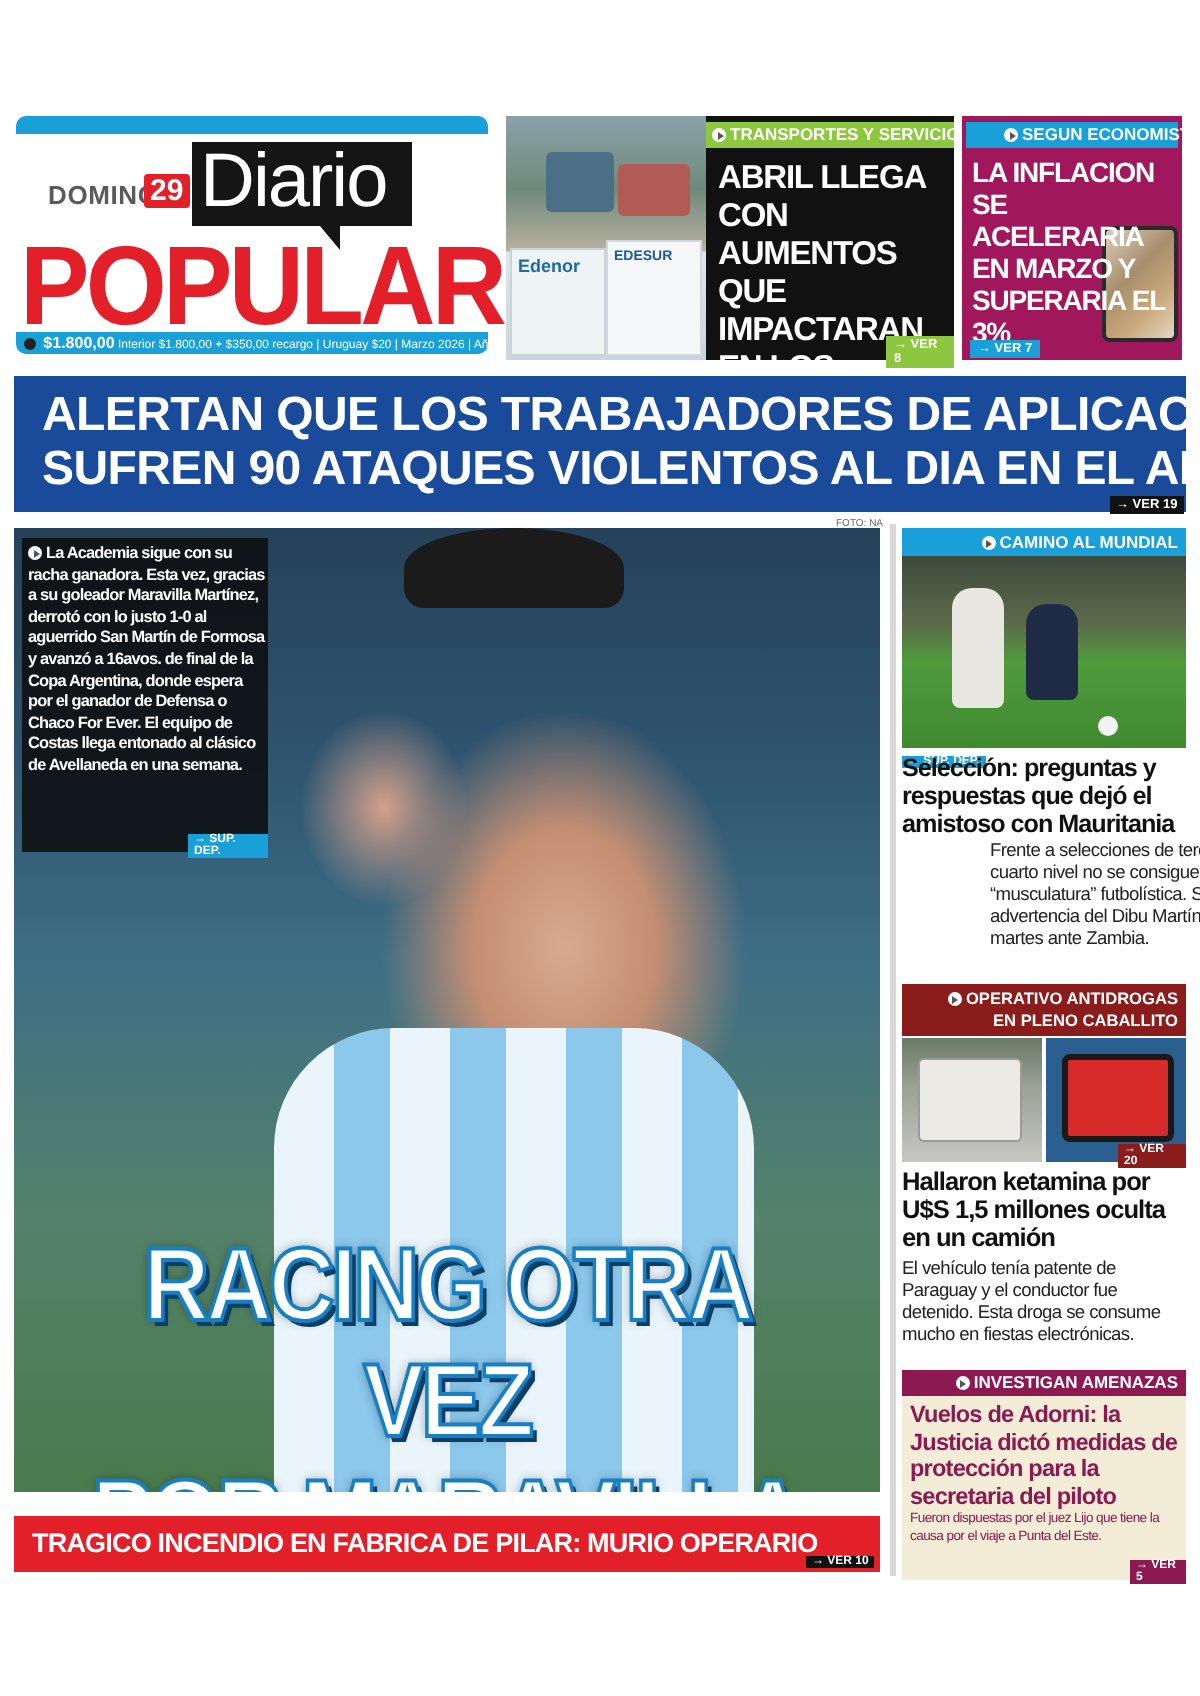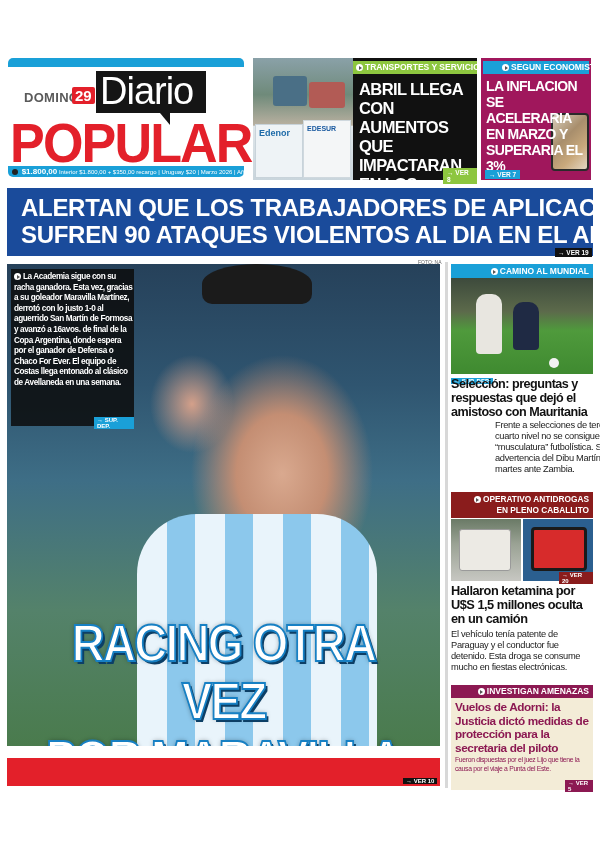--- a/index.html
+++ b/index.html
@@ -162,20 +162,21 @@
     </div>
     <span id="caption-ver" class="abs">→ SUP. DEP.</span>
   </div>
   <div id="main-headline" class="abs">
     <div>RACING OTRA VEZ</div>
     <div>POR MARAVILLA</div>
   </div>
 </div>
 
 <div id="red-band" class="abs">
+  <span id="red-title" class="abs">TRAGICO INCENDIO EN FABRICA DE PILAR: MURIO OPERARIO</span>
   <span id="red-ver" class="abs">→ VER 10</span>
 </div>
 
 <div id="col-divider" class="abs"></div>
 
 <div id="mundial" class="abs">
   <div id="mundial-kicker" class="abs">
     <span class="kicker-dot"></span><span>CAMINO AL MUNDIAL</span>
   </div>
   <div id="mundial-photo" class="abs">

